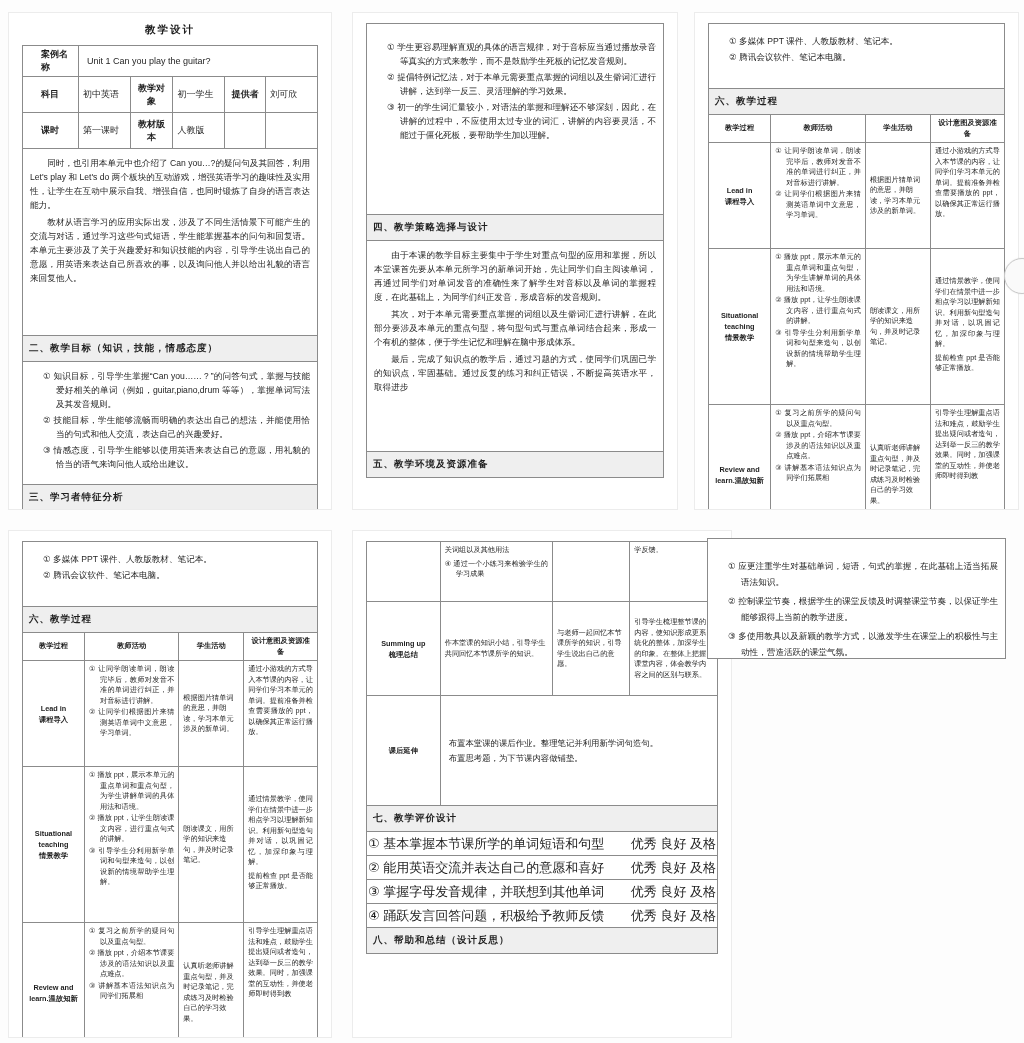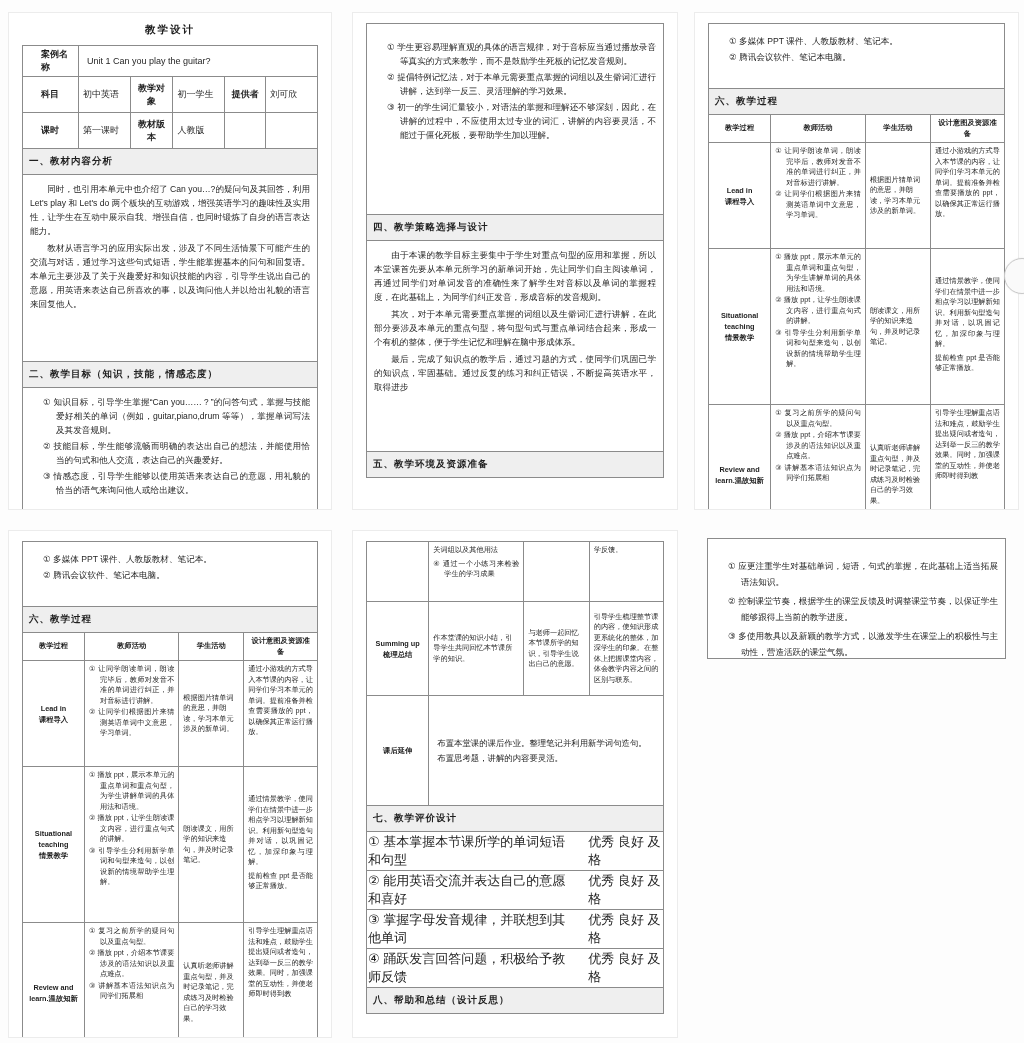--- a/index.html
+++ b/index.html
@@ -6,21 +6,21 @@
   body{
     width:1024px;height:1043px;position:relative;overflow:hidden;
     background:#fdfdfd;color:#1f1f1f;
     font-family:"Liberation Sans","DejaVu Sans",sans-serif;
   }
   .page{position:absolute;background:#ffffff;border:1px solid #ececec;box-sizing:border-box;overflow:hidden;}
   #page1{left:8px;top:12px;width:324px;height:498px;}
   #page2{left:352px;top:12px;width:326px;height:498px;}
   #page3{left:694px;top:12px;width:325px;height:498px;}
   #page4{left:8px;top:530px;width:324px;height:508px;}
-  #page5{left:352px;top:530px;width:326px;height:508px;}
+  #page5{left:352px;top:530px;width:380px;height:508px;}
   #page6{left:694px;top:530px;width:325px;height:508px;border:none;background:transparent;}
   .pcontent{padding:6px 13px 0 13px;}
 
   .doc-title{text-align:center;font-weight:bold;font-size:10.5px;letter-spacing:2px;margin:4px 0 8px 0;}
 
   table{border-collapse:collapse;width:100%;table-layout:fixed;}
   td{border:1px solid #8b8b8b;box-sizing:border-box;}
 
   .info-table td{font-size:9px;padding:2px 4px;vertical-align:middle;}
   .info-table .lab{font-weight:bold;text-align:left;padding-left:18px;}
@@ -87,21 +87,20 @@
       <tr style="height:36px">
         <td class="lab">课时</td>
         <td class="val">第一课时</td>
         <td class="labc">教材版本</td>
         <td class="val">人教版</td>
         <td class="val"></td>
         <td class="val"></td>
       </tr>
     </tbody>
       </table>
-    <div class="sec-h">一、教材内容分析</div>
     <div class="box pad" style="height:188px">
       <p class="para">同时，也引用本单元中也介绍了 Can you…?的疑问句及其回答，利用 Let's play 和 Let's do 两个板块的互动游戏，增强英语学习的趣味性及实用性，让学生在互动中展示自我、增强自信，也同时锻炼了自身的语言表达能力。</p>
       <p class="para">教材从语言学习的应用实际出发，涉及了不同生活情景下可能产生的交流与对话，通过学习这些句式短语，学生能掌握基本的问句和回复语。本单元主要涉及了关于兴趣爱好和知识技能的内容，引导学生说出自己的意愿，用英语来表达自己所喜欢的事，以及询问他人并以给出礼貌的语言来回复他人。</p>
     </div>
     <div class="sec-h">二、教学目标（知识，技能，情感态度）</div>
     <div class="box pad" style="height:124px">
       <div class="ni">① 知识目标，引导学生掌握“Can you……？”的问答句式，掌握与技能爱好相关的单词（例如，guitar,piano,drum 等等），掌握单词写法及其发音规则。</div>
       <div class="ni">② 技能目标，学生能够流畅而明确的表达出自己的想法，并能使用恰当的句式和他人交流，表达自己的兴趣爱好。</div>
       <div class="ni">③ 情感态度，引导学生能够以使用英语来表达自己的意愿，用礼貌的恰当的语气来询问他人或给出建议。</div>
     </div>
@@ -295,21 +294,21 @@
         <td class="mid">作本堂课的知识小结，引导学生共同回忆本节课所学的知识。</td>
         <td class="mid">与老师一起回忆本节课所学的知识，引导学生说出自己的意愿。</td>
         <td class="mid">引导学生梳理整节课的内容，使知识形成更系统化的整体，加深学生的印象。在整体上把握课堂内容，体会教学内容之间的区别与联系。</td>
       </tr>
       <tr style="height:110px">
         <td class="stage">
           <div>课后延伸</div>
         </td>
         <td class="merged" colspan="3">
           <div>布置本堂课的课后作业。整理笔记并利用新学词句造句。</div>
-          <div>布置思考题，讲解的内容要灵活。</div>
+          <div>布置思考题，为下节课内容做铺垫。</div>
         </td>
       </tr>
     </tbody>
       </table>
     <div class="sec-h">七、教学评价设计</div>
     <table class="eval-table">
       <tbody>
           <tr>
             <td>
         <div class="eval-row">

